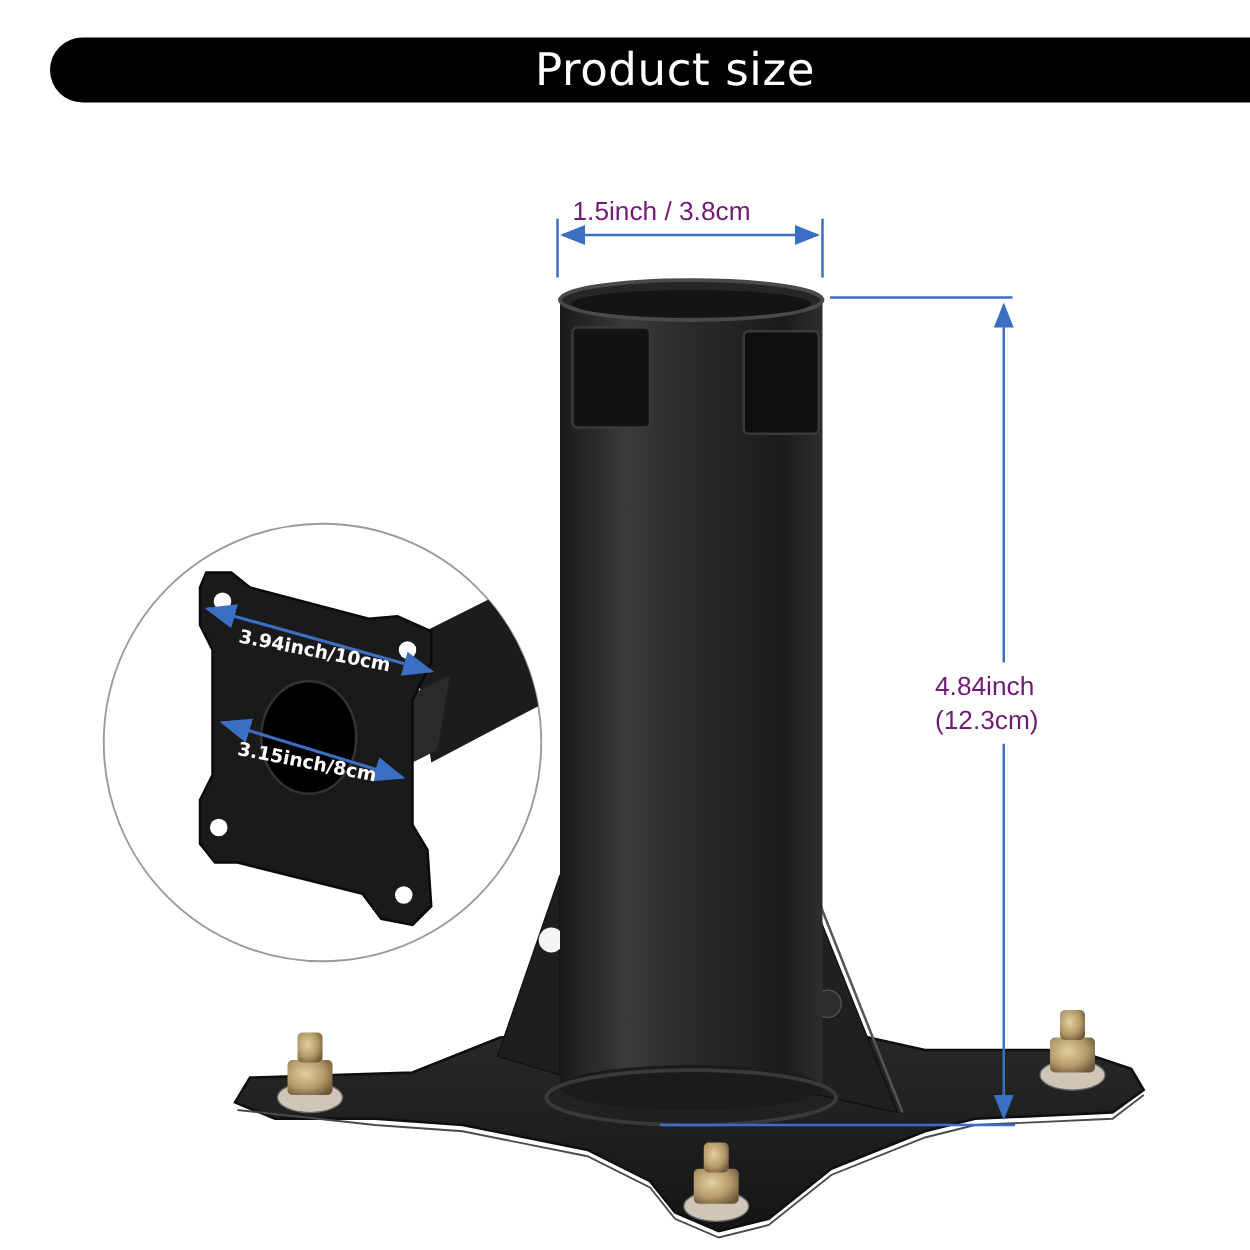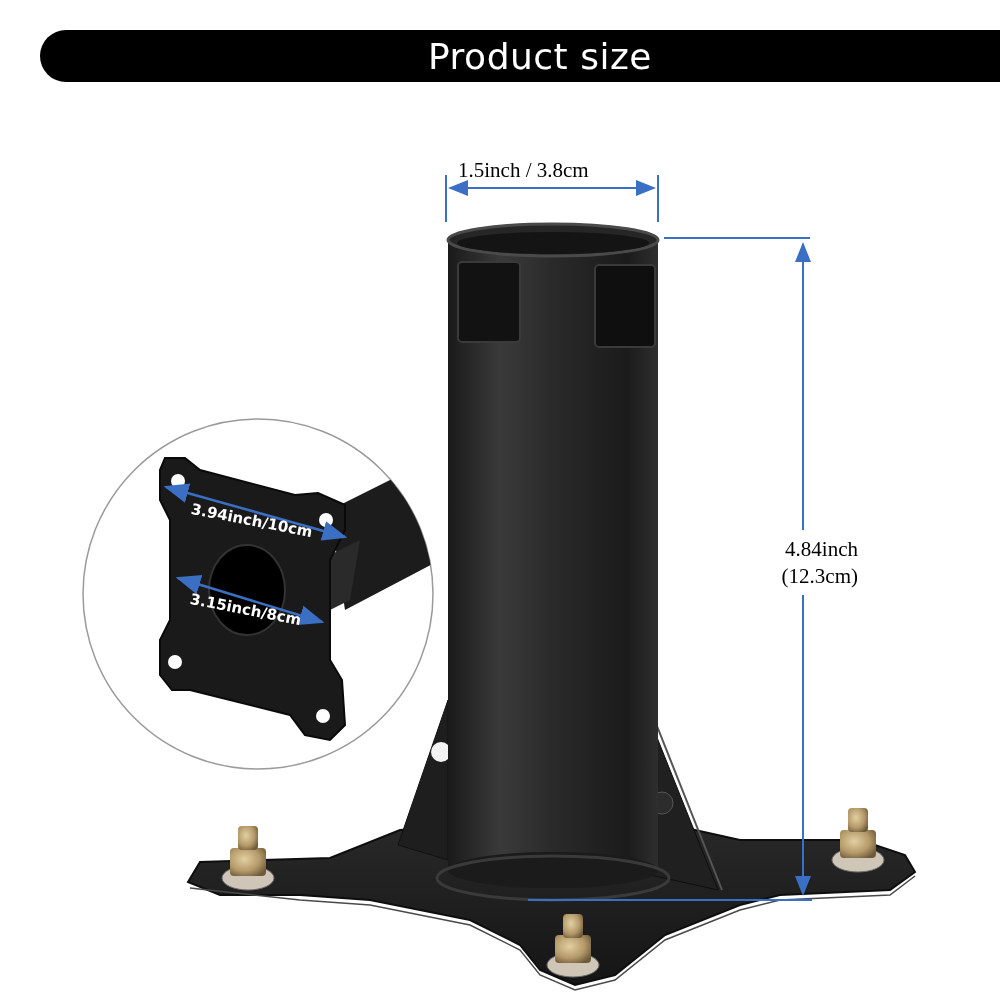--- a/index.html
+++ b/index.html
@@ -4,24 +4,24 @@
   <style>
     html, body { margin: 0; padding: 0; background: #ffffff; }
     body { width: 1000px; height: 1000px; position: relative; overflow: hidden;
            font-family: "DejaVu Sans", sans-serif; }
     .title-bar { position: absolute; left: 0; top: 30px; width: 1000px; height: 52px;
                  background: #000; border-radius: 26px; display: flex;
                  align-items: center; justify-content: center; margin-left: 40px; }
     .title-text { color: #fff; font-family: "DejaVu Sans", sans-serif; font-size: 36px;
                   letter-spacing: 0.5px; }
     svg.scene { position: absolute; left: 0; top: 0; }
-    .dim-label { position: absolute; color: #000000; font-family: Liberation Serif, serif;
+    .dim-label { position: absolute; color: #701a75; font-family: Liberation Sans, sans-serif;
                  font-weight: 500; }
     .dim-width { left: 458px; top: 158px; font-size: 21px; }
-    .dim-height { left: 748px; top: 536px; font-size: 21px; text-align: right; line-height: 27px; width: 110px; }
+    .dim-height { left: 748px; top: 536px; font-size: 21px; text-align: left; line-height: 27px; width: 110px; }
     .inset-label { position: absolute; color: #ffffff; font-family: "DejaVu Sans", sans-serif;
                    font-weight: bold; font-size: 15px; transform-origin: left top; }
     .inset-l1 { left: 193px; top: 500px; transform: rotate(11deg); }
     .inset-l2 { left: 192px; top: 590px; transform: rotate(11deg); }
   </style>
 </head>
 <body>
 
 <div class="title-bar">
   <span class="title-text">Product size</span>

